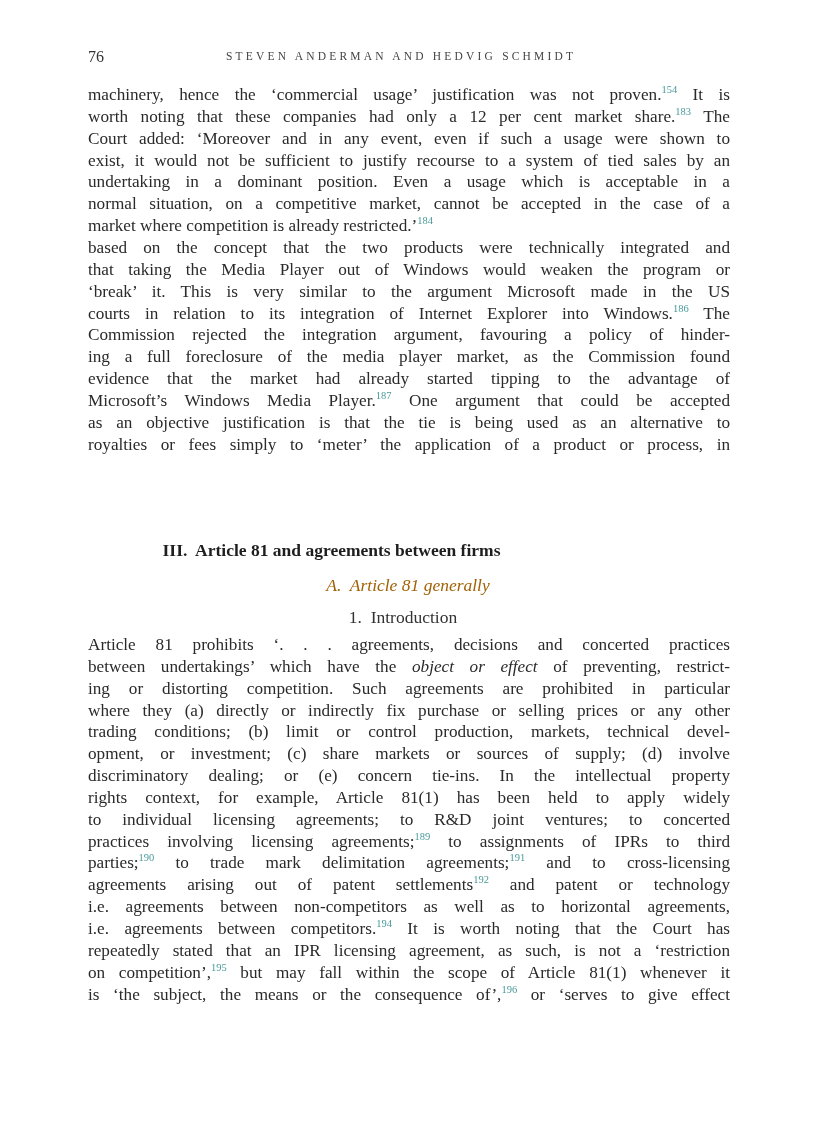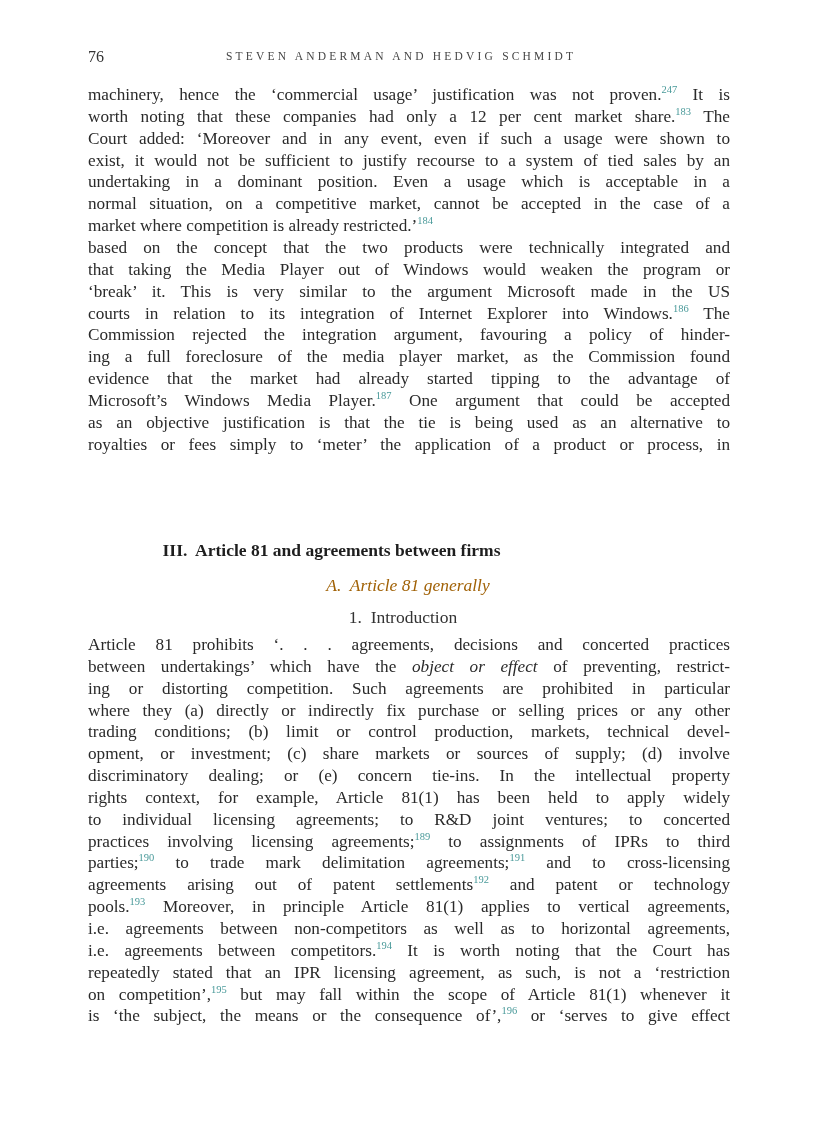--- a/index.html
+++ b/index.html
@@ -21,21 +21,21 @@
 </style>
 </head>
 <body>
 
 <div class="running-head">
   <span class="page-number">76</span>
   <span class="running-title">STEVEN ANDERMAN AND HEDVIG SCHMIDT</span>
 </div>
 
 <div class="text-block" style="top:84px;">
-  <span class="line" style="text-align: justify; white-space: nowrap;"><span>machinery, hence the ‘commercial usage’ justification was not proven.</span><sup class="fn">247</sup><span> It is</span></span>
+  <span class="line" style="text-align: justify; white-space: nowrap;"><span>machinery, hence the ‘commercial usage’ justification was not proven.</span><sup class="fn">154</sup><span> It is</span></span>
   <span class="line" style="text-align: justify; white-space: nowrap;"><span>worth noting that these companies had only a 12 per cent market share.</span><sup class="fn">183</sup><span> The</span></span>
   <span class="line" style="text-align: justify; white-space: nowrap;">Court added: ‘Moreover and in any event, even if such a usage were shown to</span>
   <span class="line" style="text-align: justify; white-space: nowrap;">exist, it would not be sufficient to justify recourse to a system of tied sales by an</span>
   <span class="line" style="text-align: justify; white-space: nowrap;">undertaking in a dominant position. Even a usage which is acceptable in a</span>
   <span class="line" style="text-align: justify; white-space: nowrap;">normal situation, on a competitive market, cannot be accepted in the case of a</span>
   <span class="line last" style="white-space: nowrap;"><span>market where competition is already restricted.’</span><sup class="fn">184</sup></span>
 </div>
 
 <div class="text-block" style="top:237px;">
   <span class="line" style="text-align: justify; white-space: nowrap;">based on the concept that the two products were technically integrated and</span>
@@ -60,19 +60,18 @@
   <span class="line" style="text-align: justify; white-space: nowrap;">ing or distorting competition. Such agreements are prohibited in particular</span>
   <span class="line" style="text-align: justify; white-space: nowrap;">where they (a) directly or indirectly fix purchase or selling prices or any other</span>
   <span class="line" style="text-align: justify; white-space: nowrap;">trading conditions; (b) limit or control production, markets, technical devel-</span>
   <span class="line" style="text-align: justify; white-space: nowrap;">opment, or investment; (c) share markets or sources of supply; (d) involve</span>
   <span class="line" style="text-align: justify; white-space: nowrap;">discriminatory dealing; or (e) concern tie-ins. In the intellectual property</span>
   <span class="line" style="text-align: justify; white-space: nowrap;">rights context, for example, Article 81(1) has been held to apply widely</span>
   <span class="line" style="text-align: justify; white-space: nowrap;">to individual licensing agreements; to R&amp;D joint ventures; to concerted</span>
   <span class="line" style="text-align: justify; white-space: nowrap;"><span>practices involving licensing agreements;</span><sup class="fn">189</sup><span> to assignments of IPRs to third</span></span>
   <span class="line" style="text-align: justify; white-space: nowrap;"><span>parties;</span><sup class="fn">190</sup><span> to trade mark delimitation agreements;</span><sup class="fn">191</sup><span> and to cross-licensing</span></span>
   <span class="line" style="text-align: justify; white-space: nowrap;"><span>agreements arising out of patent settlements</span><sup class="fn">192</sup><span> and patent or technology</span></span>
-  <span class="line" style="text-align: justify; white-space: nowrap;"><span>pools.</span><sup class="fn">193</sup><span> Moreover, in principle Article 81(1) applies to vertical agreements,</span></span>
   <span class="line" style="text-align: justify; white-space: nowrap;">i.e. agreements between non-competitors as well as to horizontal agreements,</span>
   <span class="line" style="text-align: justify; white-space: nowrap;"><span>i.e. agreements between competitors.</span><sup class="fn">194</sup><span> It is worth noting that the Court has</span></span>
   <span class="line" style="text-align: justify; white-space: nowrap;">repeatedly stated that an IPR licensing agreement, as such, is not a ‘restriction</span>
   <span class="line" style="text-align: justify; white-space: nowrap;"><span>on competition’,</span><sup class="fn">195</sup><span> but may fall within the scope of Article 81(1) whenever it</span></span>
   <span class="line" style="text-align: justify; white-space: nowrap;"><span>is ‘the subject, the means or the consequence of’,</span><sup class="fn">196</sup><span> or ‘serves to give effect</span></span>
 </div>
 
 </body></html>

